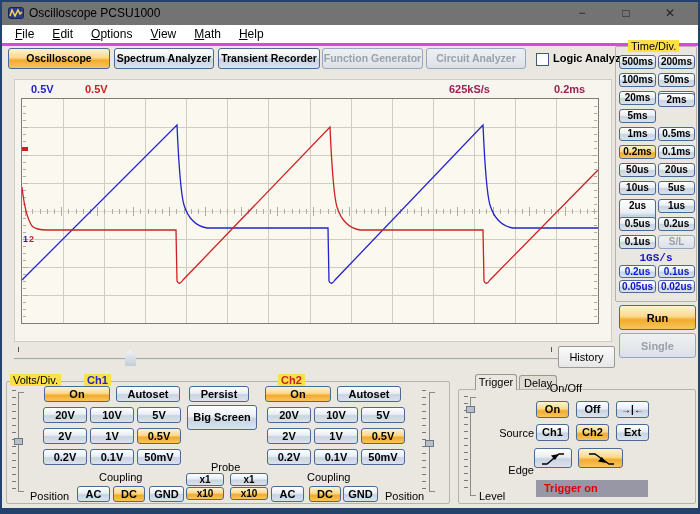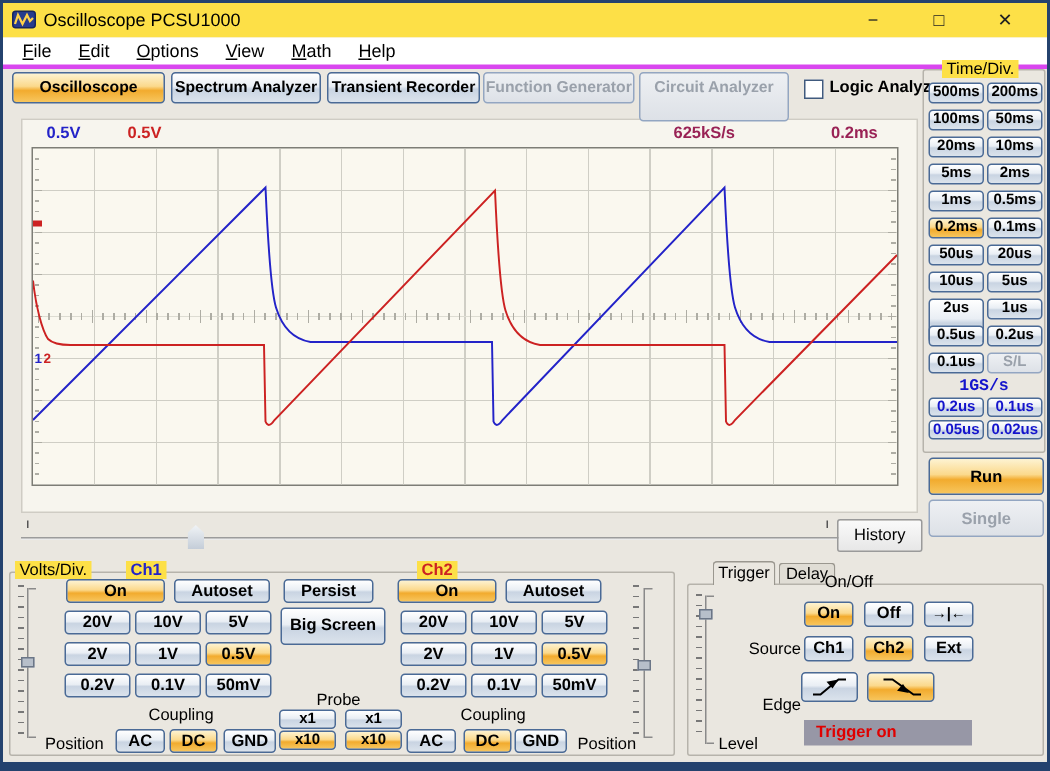--- a/index.html
+++ b/index.html
@@ -1,18 +1,18 @@
 <!DOCTYPE html>
 <html><head>
 <meta charset="utf-8">
 <style>
   html,body{margin:0;padding:0;background:#d8d8d8;font-family:"Liberation Sans",sans-serif;}
   .window{position:relative;width:700px;height:514px;box-sizing:border-box;
     border:2px solid #24426e;border-bottom-width:6px;background:#eae7e0;overflow:hidden;}
-  .titlebar{position:absolute;left:0;top:0;width:100%;height:23px;background:#fde047;}
+  .titlebar{position:absolute;left:0;top:0;width:100%;height:23px;background:#737373;}
   .apptitle{position:absolute;left:27px;top:4px;font-size:12px;color:#000;white-space:nowrap;}
   .appicon{position:absolute;left:6px;top:3px;}
   .caption{position:absolute;right:6px;top:0;display:flex;}
   .caption span{width:44px;height:22px;text-align:center;line-height:22px;font-size:12px;color:#222;}
   .menubar{position:absolute;left:0;top:23px;width:100%;height:21px;background:#fff;
     border-bottom:3px solid #d946ef;display:flex;align-items:center;padding-left:4px;box-sizing:border-box;}
   .menu-item{padding:0 9px;font-size:12px;color:#000;}
   .menu-item u{text-decoration:underline;}
   .btn{position:absolute;box-sizing:border-box;border:1px solid #4a6a96;border-radius:3px;
     background:linear-gradient(#ffffff,#e9eef4 45%,#c9d4e2 55%,#dbe3ec);
@@ -285,29 +285,29 @@
   <span class="lbl" style="left:494px;top:380px;width:38px;text-align:right;margin-left:48px;">On/Off</span>
   <span class="lbl" style="left:494px;top:425px;width:38px;text-align:right;">Source</span>
   <span class="lbl" style="left:494px;top:450px;width:38px;text-align:right;margin-top:12px;">Edge</span>
   <span class="lbl" style="left:477px;top:488px;">Level</span>
   <div class="statusbox" id="trigstatus" style="left: 534px; top: 478px; width: 112px; height: 17px; background: rgb(151, 151, 166); color: rgb(224, 0, 0);">Trigger on</div>
 
 <div class="btn sel" style="left: 6px; top: 46px; width: 102px; height: 21px; line-height: 19px; font-size: 10.5px;">Oscilloscope</div>
     <div class="btn" style="left: 112px; top: 46px; width: 100px; height: 21px; line-height: 19px; font-size: 10.5px;">Spectrum Analyzer</div>
     <div class="btn" style="left: 216px; top: 46px; width: 102px; height: 21px; line-height: 19px; font-size: 10.5px;">Transient Recorder</div>
     <div class="btn dis" style="left: 320px; top: 46px; width: 101px; height: 21px; line-height: 19px; font-size: 10.5px;">Function Generator</div>
-    <div class="btn dis" style="left: 424px; top: 46px; width: 100px; height: 33px; line-height: 19px; font-size: 10.5px;">Circuit Analyzer</div>
+    <div class="btn dis" style="left: 424px; top: 46px; width: 100px; height: 21px; line-height: 19px; font-size: 10.5px;">Circuit Analyzer</div>
     <div class="btn" style="left: 617px; top: 53px; width: 37px; height: 14px; line-height: 12px; font-size: 10px;">500ms</div>
     <div class="btn" style="left: 656px; top: 53px; width: 37px; height: 14px; line-height: 12px; font-size: 10px;">200ms</div>
     <div class="btn" style="left: 617px; top: 71px; width: 37px; height: 14px; line-height: 12px; font-size: 10px;">100ms</div>
     <div class="btn" style="left: 656px; top: 71px; width: 37px; height: 14px; line-height: 12px; font-size: 10px;">50ms</div>
     <div class="btn" style="left: 617px; top: 89px; width: 37px; height: 14px; line-height: 12px; font-size: 10px;">20ms</div>
     <div class="btn" style="left: 656px; top: 89px; width: 37px; height: 14px; line-height: 12px; font-size: 10px;">10ms</div>
     <div class="btn" style="left: 617px; top: 107px; width: 37px; height: 14px; line-height: 12px; font-size: 10px;">5ms</div>
-    <div class="btn" style="left: 656px; top: 107px; width: 37px; height: 14px; line-height: 12px; font-size: 10px;">2ms</div>
+    <div class="btn" style="left: 656px; top: 91px; width: 37px; height: 14px; line-height: 12px; font-size: 10px;">2ms</div>
     <div class="btn" style="left: 617px; top: 125px; width: 37px; height: 14px; line-height: 12px; font-size: 10px;">1ms</div>
     <div class="btn" style="left: 656px; top: 125px; width: 37px; height: 14px; line-height: 12px; font-size: 10px;">0.5ms</div>
     <div class="btn sel" style="left: 617px; top: 143px; width: 37px; height: 14px; line-height: 12px; font-size: 10px;">0.2ms</div>
     <div class="btn" style="left: 656px; top: 143px; width: 37px; height: 14px; line-height: 12px; font-size: 10px;">0.1ms</div>
     <div class="btn" style="left: 617px; top: 161px; width: 37px; height: 14px; line-height: 12px; font-size: 10px;">50us</div>
     <div class="btn" style="left: 656px; top: 161px; width: 37px; height: 14px; line-height: 12px; font-size: 10px;">20us</div>
     <div class="btn" style="left: 617px; top: 179px; width: 37px; height: 14px; line-height: 12px; font-size: 10px;">10us</div>
     <div class="btn" style="left: 656px; top: 179px; width: 37px; height: 14px; line-height: 12px; font-size: 10px;">5us</div>
     <div class="btn" style="left: 617px; top: 197px; width: 37px; height: 30px; line-height: 12px; font-size: 10px;">2us</div>
     <div class="btn" style="left: 656px; top: 197px; width: 37px; height: 14px; line-height: 12px; font-size: 10px;">1us</div>

